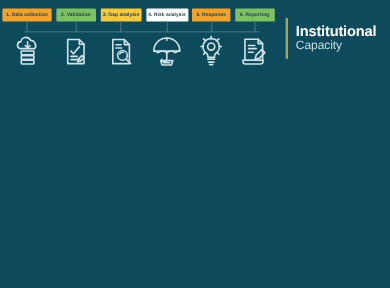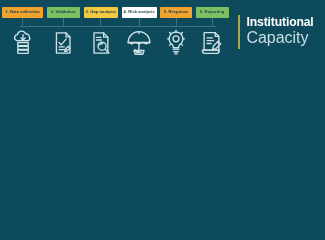--- a/index.html
+++ b/index.html
@@ -123,21 +123,21 @@
     justify-content: center;
     line-height: 1.17;
   }
   #t-line1 {
     font-size: 12.2px;
     font-weight: bold;
     color: #ffffff;
     letter-spacing: -0.15px;
   }
   #t-line2, #t-line3 {
-    font-size: 16px;
+    font-size: 10px;
     font-weight: normal;
     color: #c9dee4;
     letter-spacing: -0.05px;
   }
 </style>
 </head>
 <body>
 
 <div id="banner" style="background: rgb(13, 74, 92);">
 

